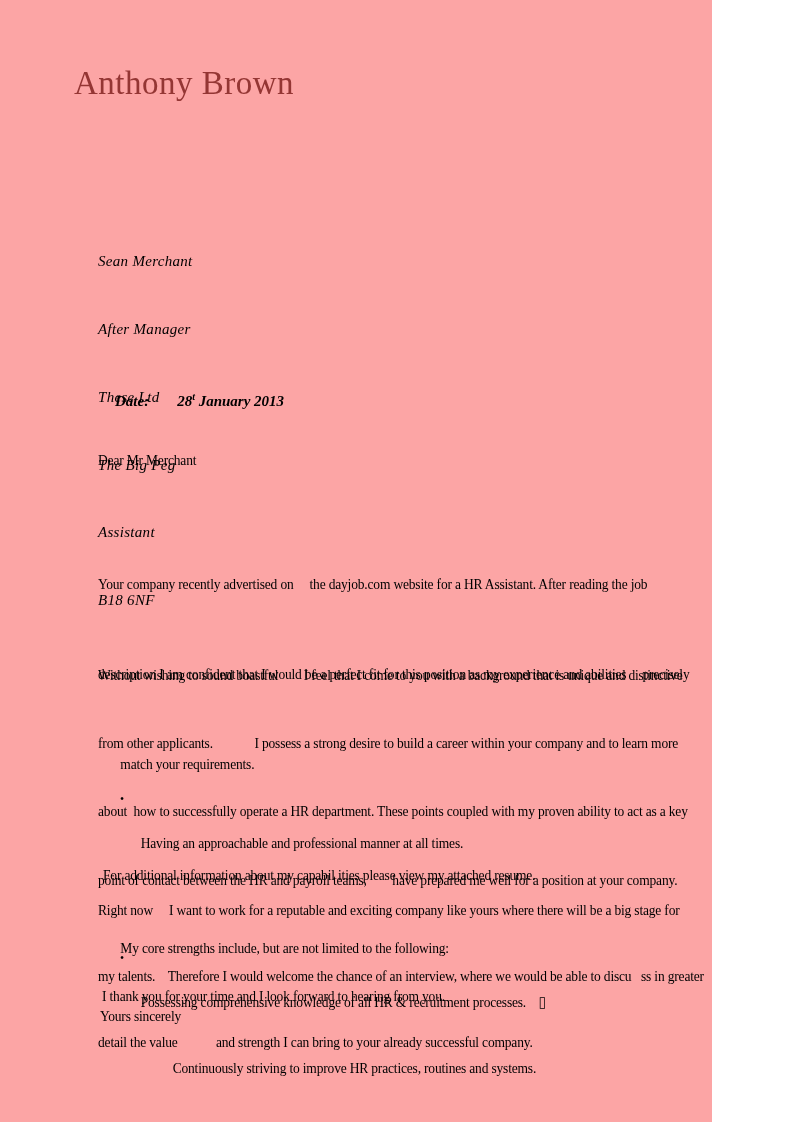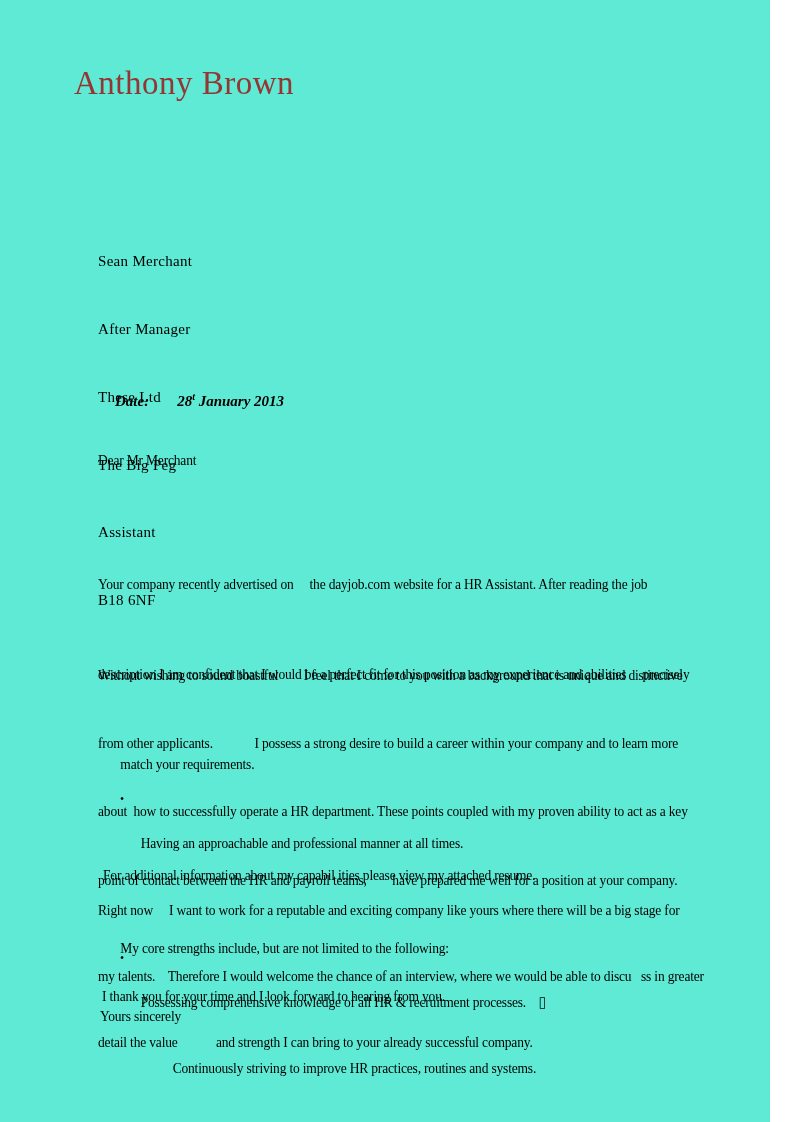--- a/index.html
+++ b/index.html
@@ -1,20 +1,20 @@
 <!DOCTYPE html>
 <html><head>
 <meta charset="utf-8">
 <style>
   html, body { margin: 0; padding: 0; background: #ffffff; }
   .page {
     position: relative;
-    width: 770px;
+    width: 712px;
     height: 1122px;
-    background: #5eead4;
+    background: #fca5a5;
     overflow: hidden;
     font-family: "Liberation Serif", "DejaVu Serif", serif;
     color: #000000;
   }
   .author {
     position: absolute;
     left: 74px;
     top: 63px;
     font-size: 33px;
     line-height: 40px;
@@ -26,20 +26,21 @@
     left: 97px;
     top: 139px;
     font-size: 24px;
     line-height: 30px;
     white-space: pre;
   }
   .recipient {
     position: absolute;
     left: 98px;
     top: 205px;
+    font-style: italic;
     font-size: 15px;
     line-height: 22.6px;
     letter-spacing: 0.3px;
     white-space: pre;
   }
   .date-line {
     position: absolute;
     left: 100px;
     top: 374px;
     font-style: italic;

